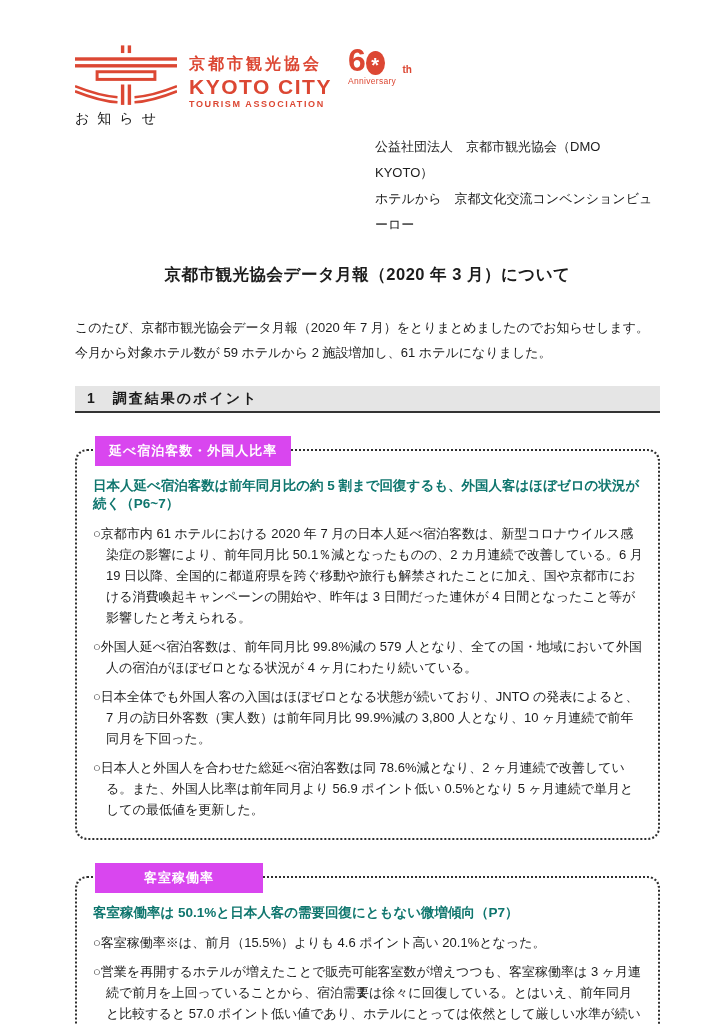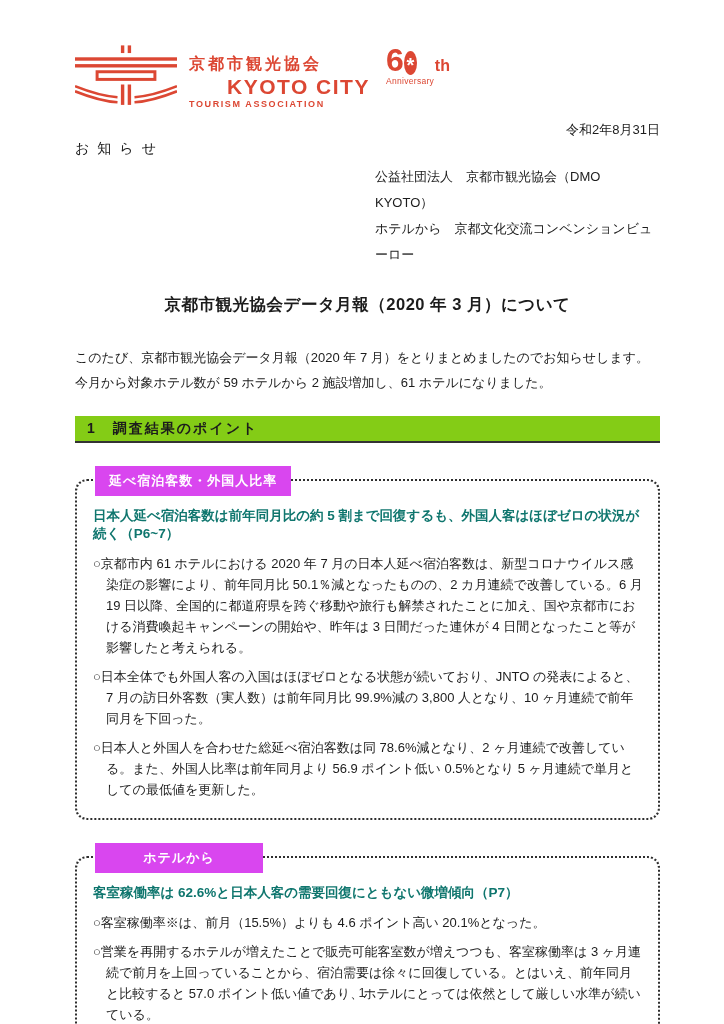--- a/index.html
+++ b/index.html
@@ -9,43 +9,43 @@
     background: #ffffff; overflow: hidden;
     font-family: "Liberation Sans", sans-serif; color: #1c1c1c;
   }
   .content { padding: 44px 64px 0 75px; }
 
   
   .logo-row { display: flex; align-items: flex-start; }
   .logo-mark svg { width: 102px; height: 64px; display: block; }
   .logo-text { margin: 10px 0 0 12px; color: #dc4733; }
   .logo-jp { font-size: 16px; font-weight: bold; letter-spacing: 3px; }
-  .logo-en1 { font-size: 21px; font-weight: bold; letter-spacing: 1.5px; line-height: 1.15; margin-left: 38px; }
+  .logo-en1 { font-size: 21px; font-weight: bold; letter-spacing: 1.5px; line-height: 1.15; }
   .logo-en2 { font-size: 9px; font-weight: bold; letter-spacing: 1.6px; }
   .anniv { margin: 2px 0 0 16px; color: #dc4733; width: 64px; }
   .anniv-row { display: flex; align-items: flex-end; }
   .anniv-six { font-size: 32px; font-weight: bold; line-height: 0.9; }
   .flower-zero {
     width: 24px; height: 24px; border-radius: 50%; background: #dc4733;
     color: #fff; display: flex; align-items: center; justify-content: center;
     font-size: 20px; font-weight: bold; line-height: 1; padding-top: 4px;
   }
-  .anniv-th { font-size: 16px; font-weight: bold; margin: 0 0 0 2px; padding-left: 16px; }
+  .anniv-th { font-size: 10px; font-weight: bold; margin: 0 0 0 2px; padding-left: 16px; }
   .anniv-label { font-size: 8.5px; margin-top: 1px; letter-spacing: 0.3px; }
 
   .date-line { text-align: right; font-size: 13px; margin-top: 12px; }
   .notice-line { font-size: 14px; letter-spacing: 8px; margin-top: 1px; }
   .orgs { margin: 6px 0 0 300px; font-size: 13px; line-height: 2.0; }
 
   .page-title { text-align: center; font-size: 16.5px; font-weight: bold; margin-top: 26px; letter-spacing: 0.5px; }
 
   .intro { margin-top: 30px; font-size: 13px; line-height: 1.9; }
 
   .section-bar {
-    margin-top: 20px; background: #84cc16; border-bottom: 2.5px solid #333333;
+    margin-top: 20px; background: #e5e5e5; border-bottom: 2.5px solid #333333;
     font-size: 14px; font-weight: bold; padding: 4px 10px 3px 12px; letter-spacing: 2px;
   }
 
   
   .point-box {
     margin-top: 36px; border: 2px dotted #2e2e2e; border-radius: 12px;
     position: relative; padding: 24px 14px 10px 14px;
   }
   .box-badge {
     position: absolute; top: -15px; left: 18px; min-width: 168px; height: 30px;
@@ -91,47 +91,47 @@
       <div class="anniv">
         <div class="anniv-row">
           <span class="anniv-six">6</span>
           <span class="flower-zero">*</span>
           <span class="anniv-th">th</span>
         </div>
         <div class="anniv-label">Anniversary</div>
       </div>
     </div>
 
-    <div class="date-line">令和2年8月31日</div>
     <div class="notice-line">お知らせ</div>
     <div class="orgs">
       <div>公益社団法人　京都市観光協会（DMO KYOTO）</div>
       <div>ホテルから　京都文化交流コンベンションビューロー</div>
     </div>
 
     <div class="page-title">京都市観光協会データ月報（2020 年 3 月）について</div>
 
     <div class="intro">
       <div>このたび、京都市観光協会データ月報（2020 年 7 月）をとりまとめましたのでお知らせします。</div>
       <div>今月から対象ホテル数が 59 ホテルから 2 施設増加し、61 ホテルになりました。</div>
     </div>
 
     <div class="section-bar">1　調査結果のポイント</div>
 
     <div class="point-box">
       <div class="box-badge">延べ宿泊客数・外国人比率</div>
       <div class="box-headline">日本人延べ宿泊客数は前年同月比の約 5 割まで回復するも、外国人客はほぼゼロの状況が続く（P6~7）</div>
       <div class="bullet">○京都市内 61 ホテルにおける 2020 年 7 月の日本人延べ宿泊客数は、新型コロナウイルス感染症の影響により、前年同月比 50.1％減となったものの、2 カ月連続で改善している。6 月 19 日以降、全国的に都道府県を跨ぐ移動や旅行も解禁されたことに加え、国や京都市における消費喚起キャンペーンの開始や、昨年は 3 日間だった連休が 4 日間となったこと等が影響したと考えられる。</div>
+      <div class="bullet">○外国人延べ宿泊客数は、前年同月比 99.8%減の 579 人となり、全ての国・地域において外国人の宿泊がほぼゼロとなる状況が 4 ヶ月にわたり続いている。</div>
       <div class="bullet">○日本全体でも外国人客の入国はほぼゼロとなる状態が続いており、JNTO の発表によると、7 月の訪日外客数（実人数）は前年同月比 99.9%減の 3,800 人となり、10 ヶ月連続で前年同月を下回った。</div>
       <div class="bullet">○日本人と外国人を合わせた総延べ宿泊客数は同 78.6%減となり、2 ヶ月連続で改善している。また、外国人比率は前年同月より 56.9 ポイント低い 0.5%となり 5 ヶ月連続で単月としての最低値を更新した。</div>
     </div>
 
     <div class="point-box">
-      <div class="box-badge">ホテルから</div>
-      <div class="box-headline">客室稼働率は 62.6%と日本人客の需要回復にともない微増傾向（P7）</div>
+      <div class="box-badge">客室稼働率</div>
+      <div class="box-headline">客室稼働率は 50.1%と日本人客の需要回復にともない微増傾向（P7）</div>
       <div class="bullet">○客室稼働率※は、前月（15.5%）よりも 4.6 ポイント高い 20.1%となった。</div>
       <div class="bullet">○営業を再開するホテルが増えたことで販売可能客室数が増えつつも、客室稼働率は 3 ヶ月連続で前月を上回っていることから、宿泊需要は徐々に回復している。とはいえ、前年同月と比較すると 57.0 ポイント低い値であり、ホテルにとっては依然として厳しい水準が続いている。</div>
 
     </div>
 
   </div>
 
   <div class="page-number">1</div>
 </div>
 

